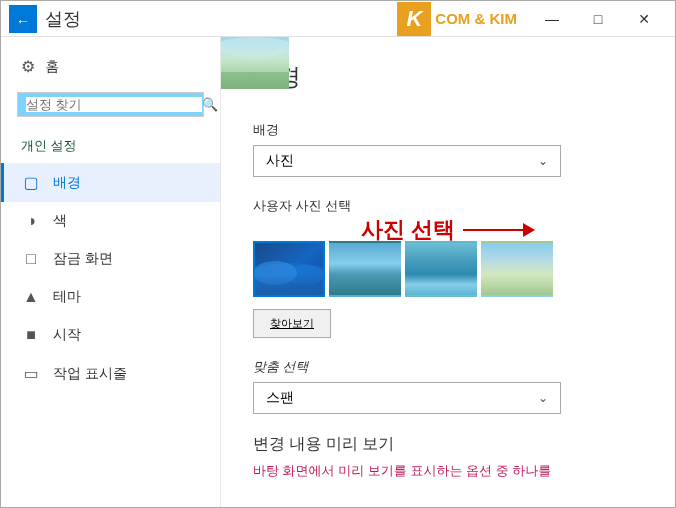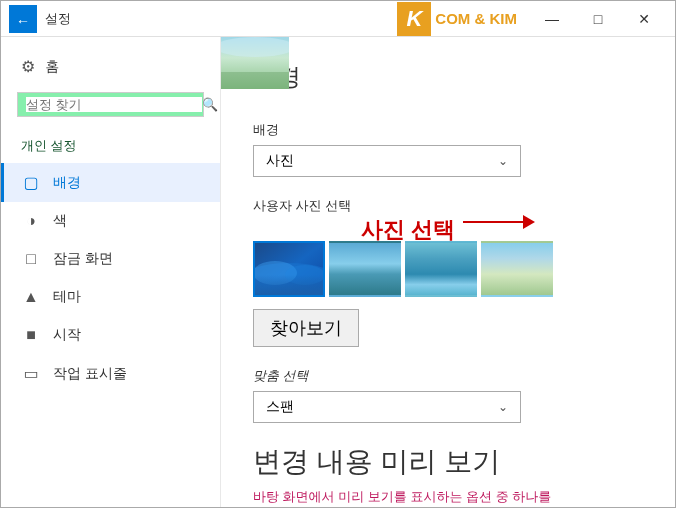--- a/index.html
+++ b/index.html
@@ -42,21 +42,21 @@
       background: #0078d7;
       border: none;
       cursor: pointer;
       display: flex;
       align-items: center;
       justify-content: center;
       color: #fff;
       font-size: 14px;
     }
     .title-bar-text {
-      font-size: 13px;
+      font-size: 18px;
       color: #333;
     }
     .title-bar-right {
       display: flex;
       align-items: center;
       gap: 0;
     }
     .logo-area {
       display: flex;
       align-items: center;
@@ -125,21 +125,21 @@
     .gear-icon {
       font-size: 16px;
       color: #555;
     }
 
     .search-box {
       margin: 8px 16px 16px 16px;
       display: flex;
       align-items: center;
       border: 1px solid #ccc;
-      background: #86efac;
+      background: #7dd3fc;
       padding: 4px 8px;
     }
     .search-input {
       border: none;
       outline: none;
       flex: 1;
       font-size: 13px;
       font-family: inherit;
     }
     .search-icon {
@@ -196,21 +196,21 @@
       margin-bottom: 28px;
     }
 
     .field-label {
       font-size: 13px;
       color: #333;
       margin-bottom: 6px;
     }
 
     .dropdown {
-      width: 268px;
+      width: 308px;
       border: 1px solid #aaa;
       background: #fff;
       padding: 6px 12px;
       display: flex;
       align-items: center;
       justify-content: space-between;
       cursor: pointer;
       font-size: 14px;
       margin-bottom: 20px;
     }
@@ -269,53 +269,54 @@
       cursor: pointer;
       border: 2px solid transparent;
       flex-shrink: 0;
     }
 
     .browse-btn {
       display: inline-block;
       border: 1px solid #aaa;
       background: #f0f0f0;
       padding: 6px 16px;
-      font-size: 18px;
+      font-size: 11px;
       cursor: pointer;
       margin-bottom: 20px;
       font-family: inherit;
+      text-decoration: underline;
     }
 
     .fit-label {
       font-size: 13px;
       color: #333;
       margin-bottom: 6px;
       font-style: italic;
     }
 
     .preview-label {
-      font-size: 28px;
+      font-size: 16px;
       font-weight: 300;
       color: #333;
       margin-top: 16px;
       margin-bottom: 6px;
     }
     .preview-desc {
       font-size: 13px;
       color: #be185d;
       line-height: 1.5;
     }
 
     
     .annotation {
       position: absolute;
       left: 140px;
       top: 178px;
       display: flex;
-      align-items: flex-start;
+      align-items: center;
       gap: 8px;
       pointer-events: none;
     }
     .annotation-text {
       font-size: 22px;
       color: #cc0000;
       font-weight: bold;
       white-space: nowrap;
     }
     .annotation-arrow {

